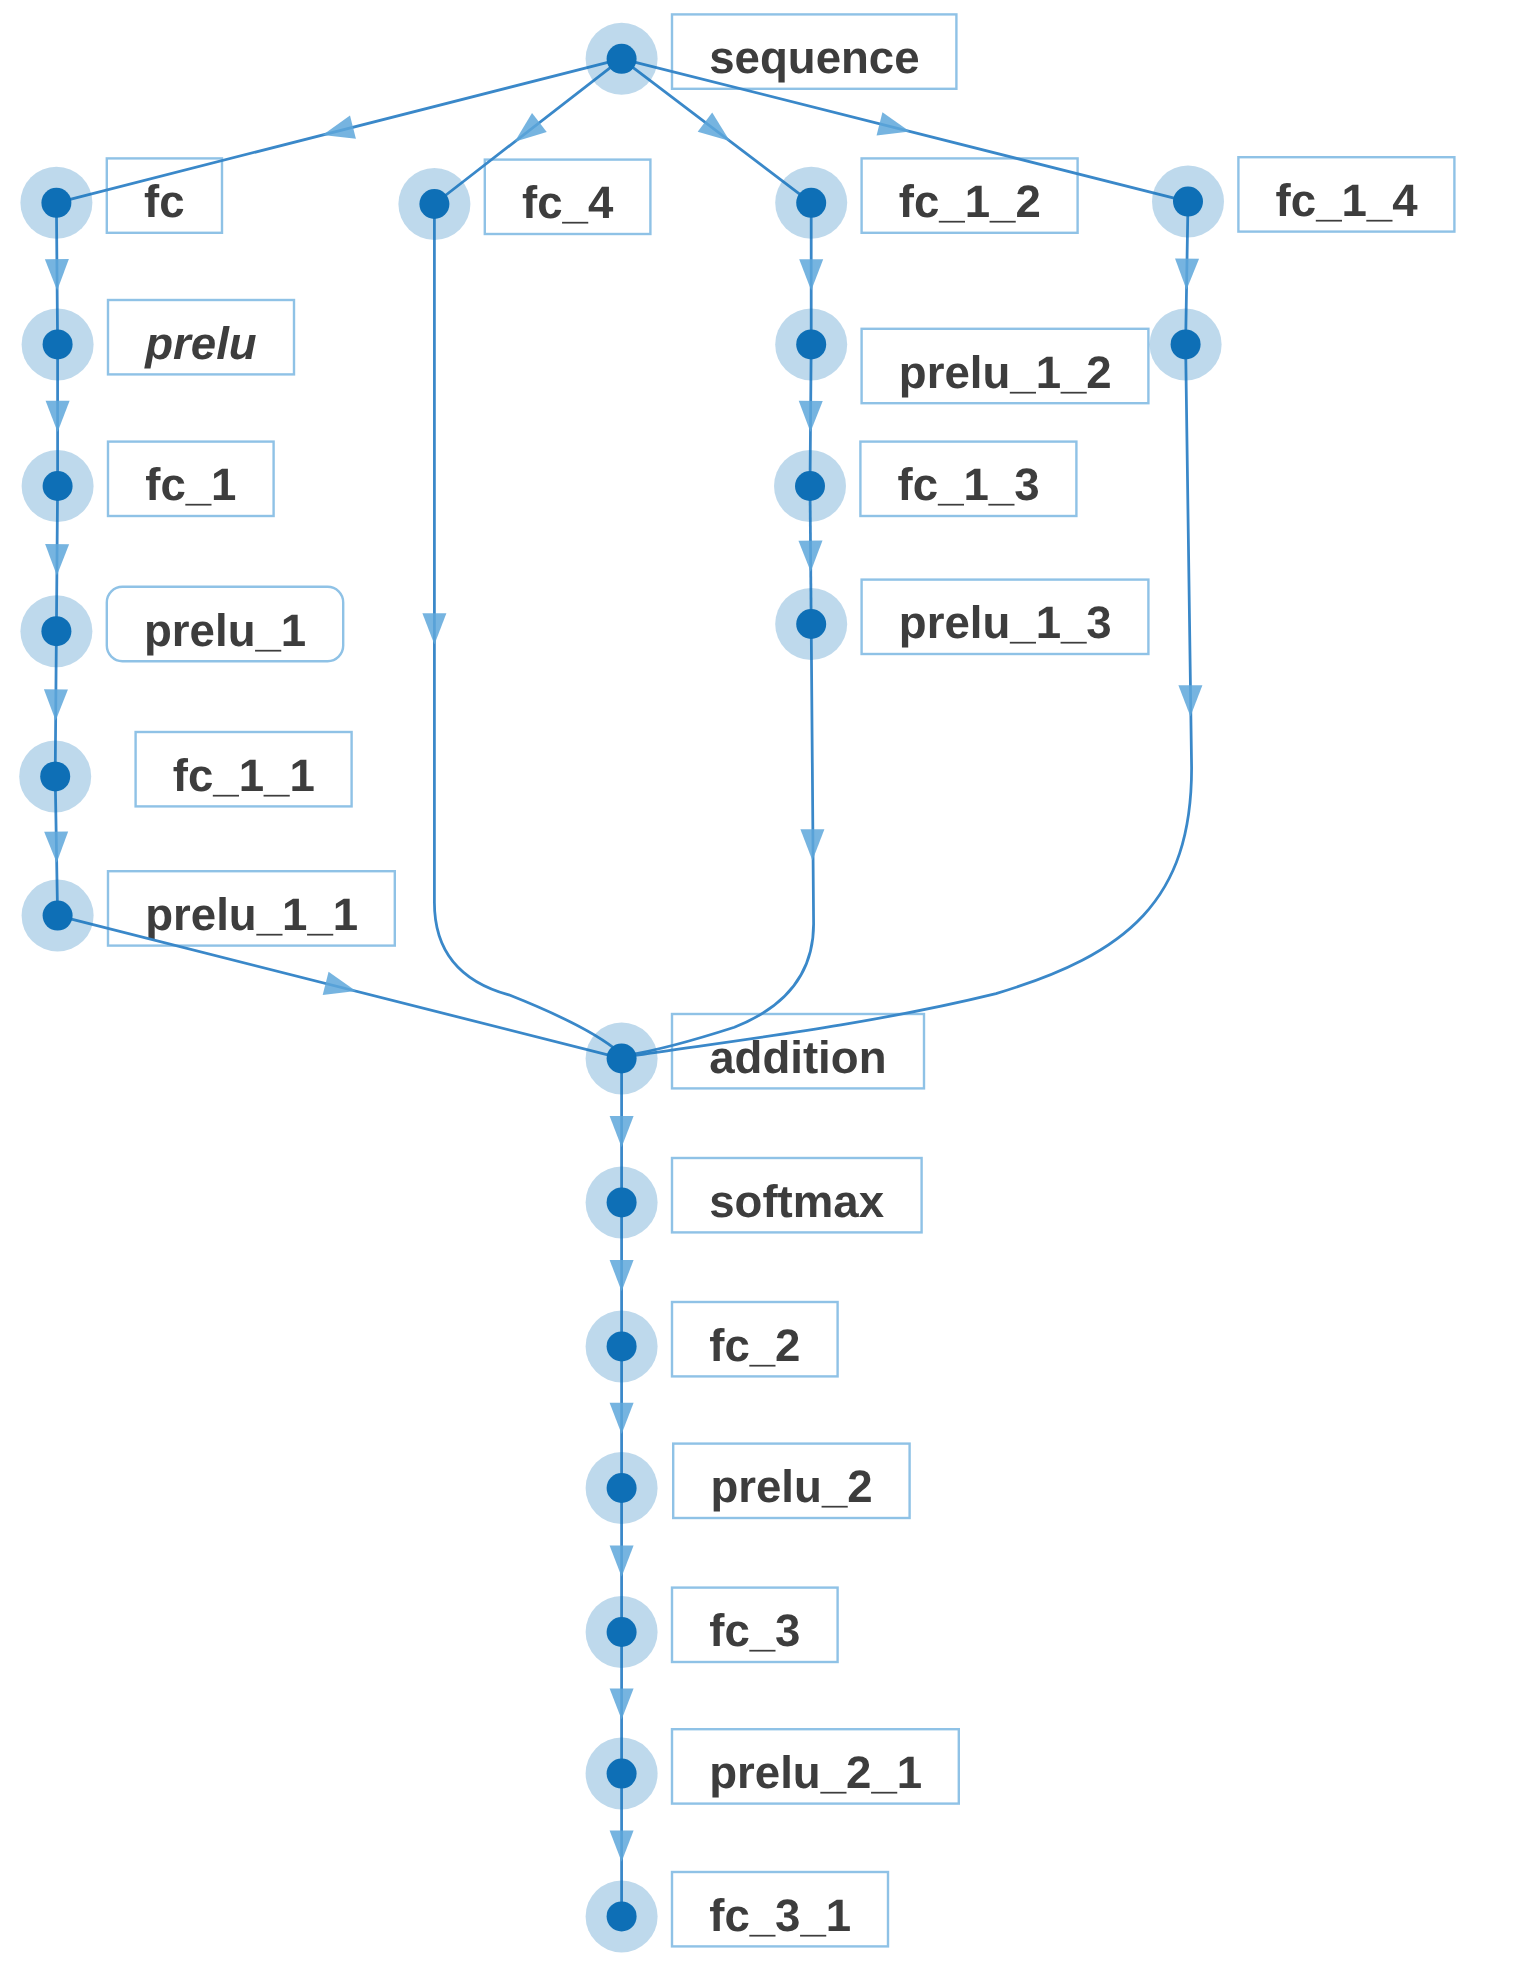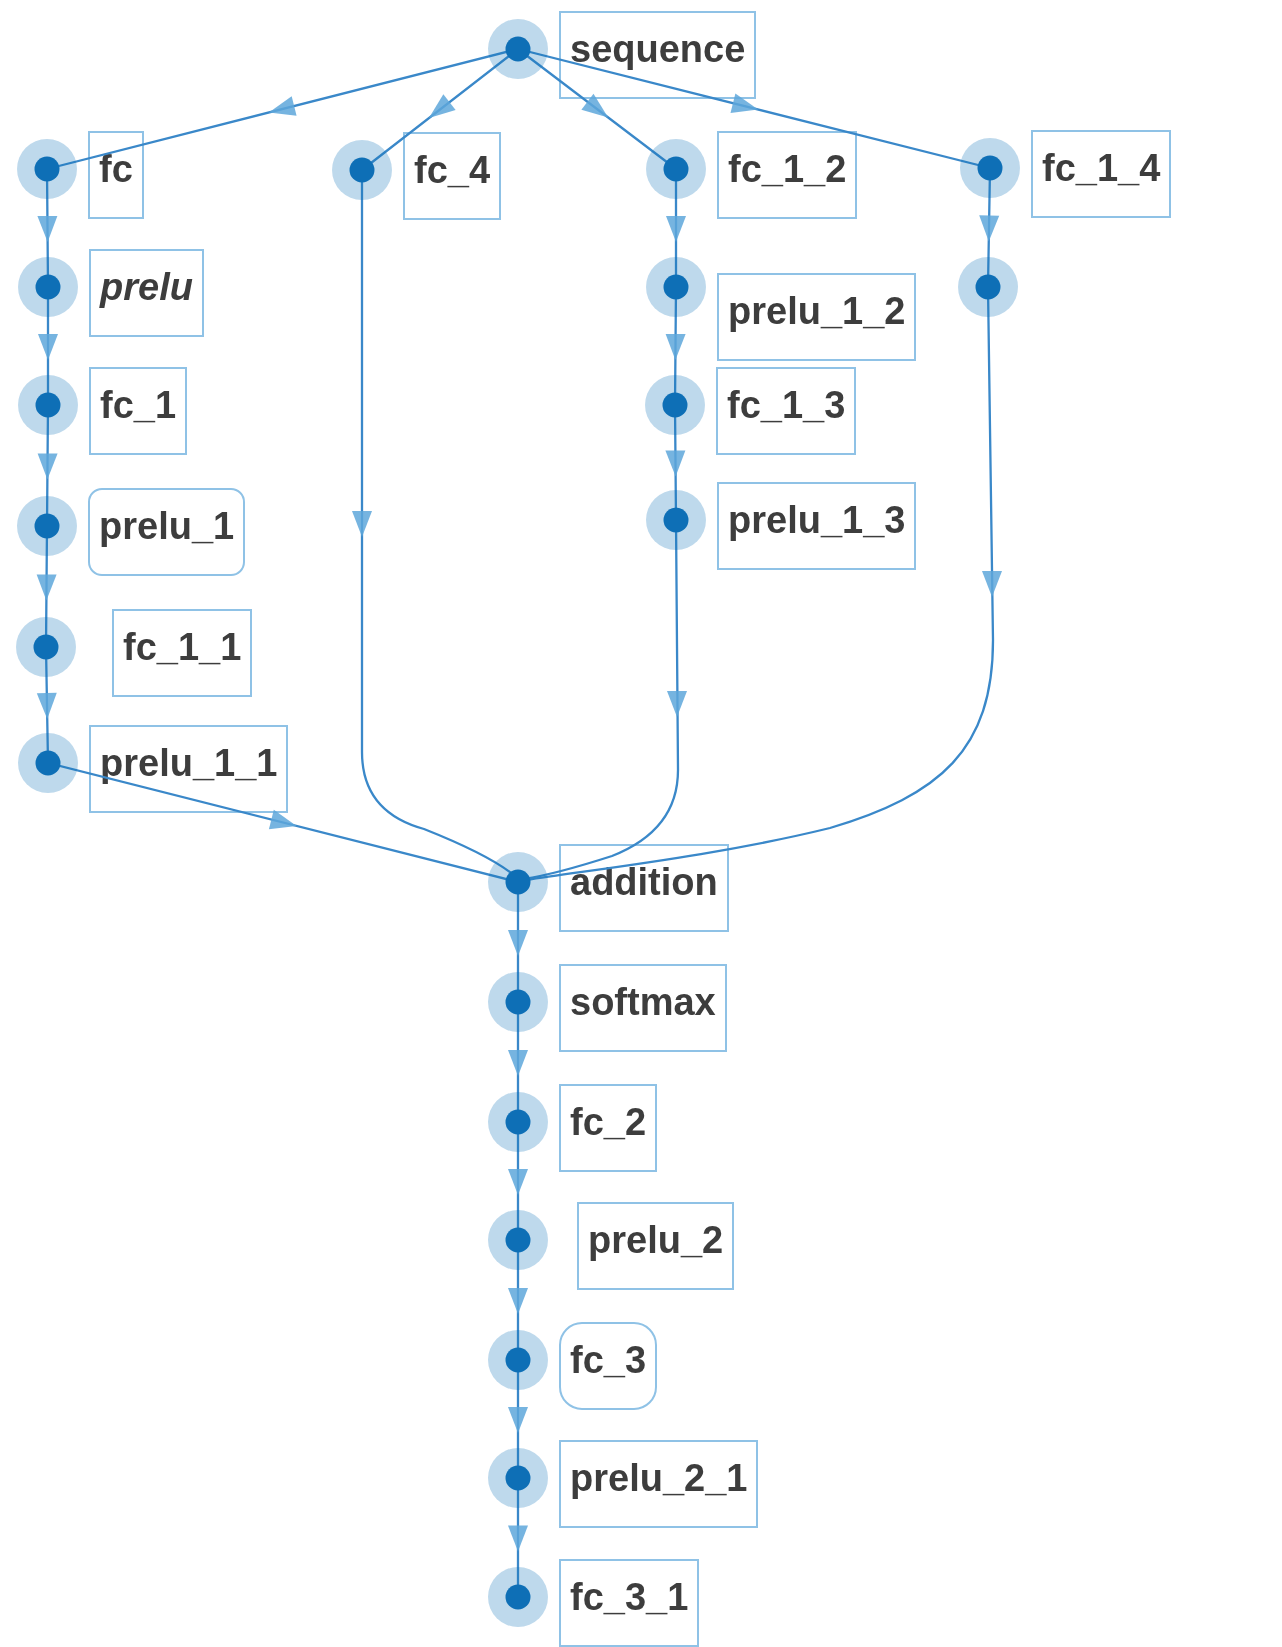--- a/index.html
+++ b/index.html
@@ -17,23 +17,23 @@
   }
   #labels {
     position: absolute;
     left: 0; top: 0;
     width: 100%; height: 100%;
     z-index: 1;
   }
   .node-label {
     position: absolute;
     box-sizing: border-box;
-    height: 88px;
+    height: 64px;
     line-height: 72px;
-    padding: 0 9px;
+    padding: 0 30px;
     background: #ffffff;
     border: 2px solid #8fc2e6;
     color: #3d3d3d;
     font-size: 38px;
     font-weight: 700;
     white-space: nowrap;
   }
   #graph-svg {
     position: absolute;
     left: 0; top: 0;
@@ -55,22 +55,22 @@
       <div class="node-label" style="left: 717px; top: 249px; margin-top: 24px;">prelu_1_2</div>
       <div class="node-label" style="left: 89px; top: 367px;">fc_1</div>
       <div class="node-label" style="left: 716px; top: 367px;">fc_1_3</div>
       <div class="node-label" style="left: 88px; top: 488px; border-radius: 14px;">prelu_1</div>
       <div class="node-label" style="left: 717px; top: 482px;">prelu_1_3</div>
       <div class="node-label" style="left: 100px; top: 609px; margin-left: 12px;">fc_1_1</div>
       <div class="node-label" style="left: 89px; top: 725px; text-align: center;">prelu_1_1</div>
       <div class="node-label" style="left: 559px; top: 964px;">softmax</div>
       <div class="node-label" style="left: 559px; top: 844px;">addition</div>
       <div class="node-label" style="left: 559px; top: 1084px;">fc_2</div>
-      <div class="node-label" style="left: 577px; top: 1202px;">prelu_2</div>
-      <div class="node-label" style="left: 559px; top: 1322px; border-radius: 23px;">fc_3</div>
+      <div class="node-label" style="left: 560px; top: 1202px;">prelu_2</div>
+      <div class="node-label" style="left: 559px; top: 1322px;">fc_3</div>
       <div class="node-label" style="left: 559px; top: 1440px;">prelu_2_1</div>
       <div class="node-label" style="left: 559px; top: 1559px;">fc_3_1</div>
     </div>
   <svg id="graph-svg" width="1282" height="1647" viewBox="0 0 1282 1647">
       <g>
         <path d="M 518 49 L 47 169" fill="none" stroke="#3a88c9" stroke-width="2.3" stroke-linecap="round"></path>
         <path d="M 518 49 L 362 170" fill="none" stroke="#3a88c9" stroke-width="2.3" stroke-linecap="round"></path>
         <path d="M 518 49 L 676 169" fill="none" stroke="#3a88c9" stroke-width="2.3" stroke-linecap="round"></path>
         <path d="M 518 49 L 990 168" fill="none" stroke="#3a88c9" stroke-width="2.3" stroke-linecap="round"></path>
         <path d="M 47 169 L 48 287" fill="none" stroke="#3a88c9" stroke-width="2.3" stroke-linecap="round"></path>

